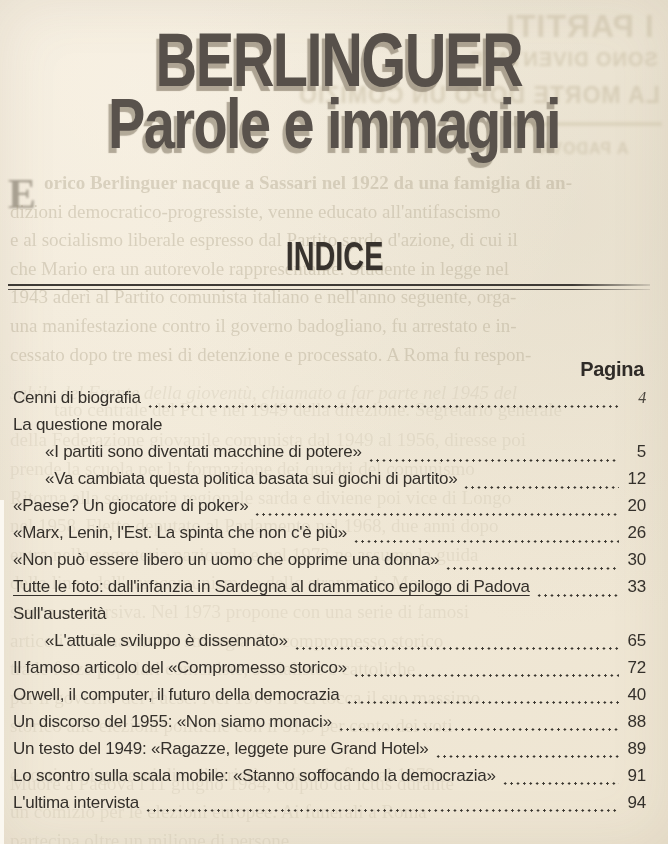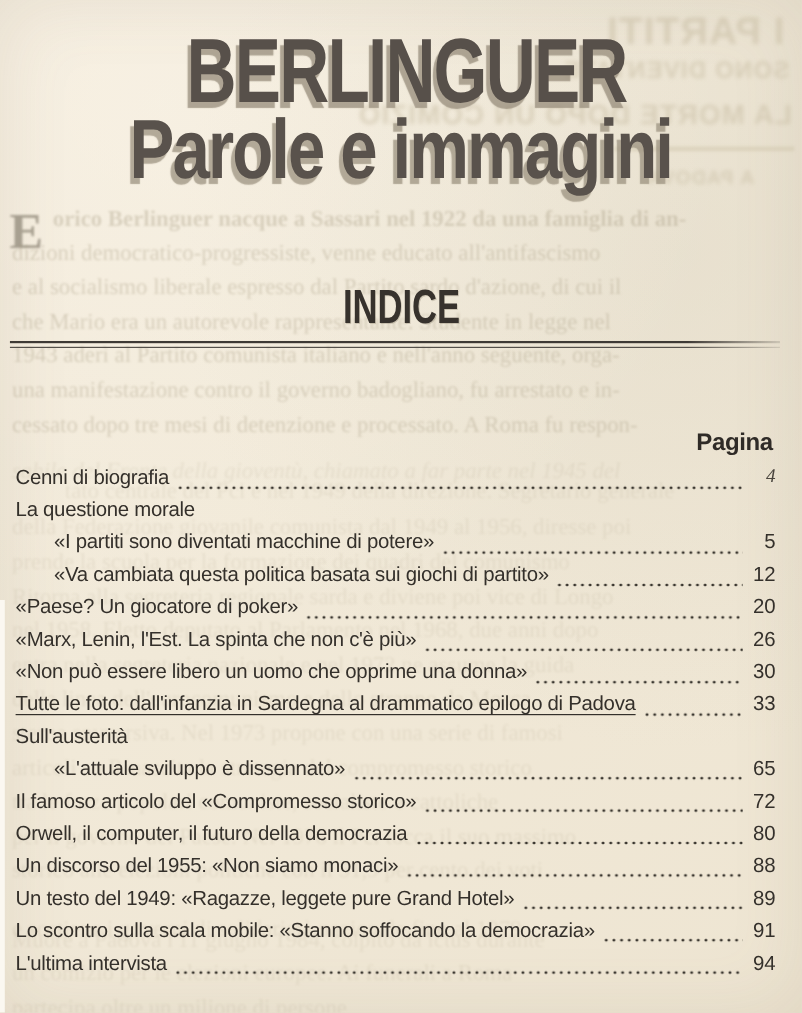--- a/index.html
+++ b/index.html
@@ -185,21 +185,21 @@
           <span class="pg">65</span>
         </div>
         <div class="toc-row">
           <span class="lbl">Il famoso articolo del «Compromesso storico»</span>
           <span class="dots"></span>
           <span class="pg">72</span>
         </div>
         <div class="toc-row">
           <span class="lbl">Orwell, il computer, il futuro della democrazia</span>
           <span class="dots"></span>
-          <span class="pg">80</span>
+          <span class="pg">40</span>
         </div>
         <div class="toc-row">
           <span class="lbl">Un discorso del 1955: «Non siamo monaci»</span>
           <span class="dots"></span>
           <span class="pg">88</span>
         </div>
         <div class="toc-row">
           <span class="lbl">Un testo del 1949: «Ragazze, leggete pure Grand Hotel»</span>
           <span class="dots"></span>
           <span class="pg">89</span>

